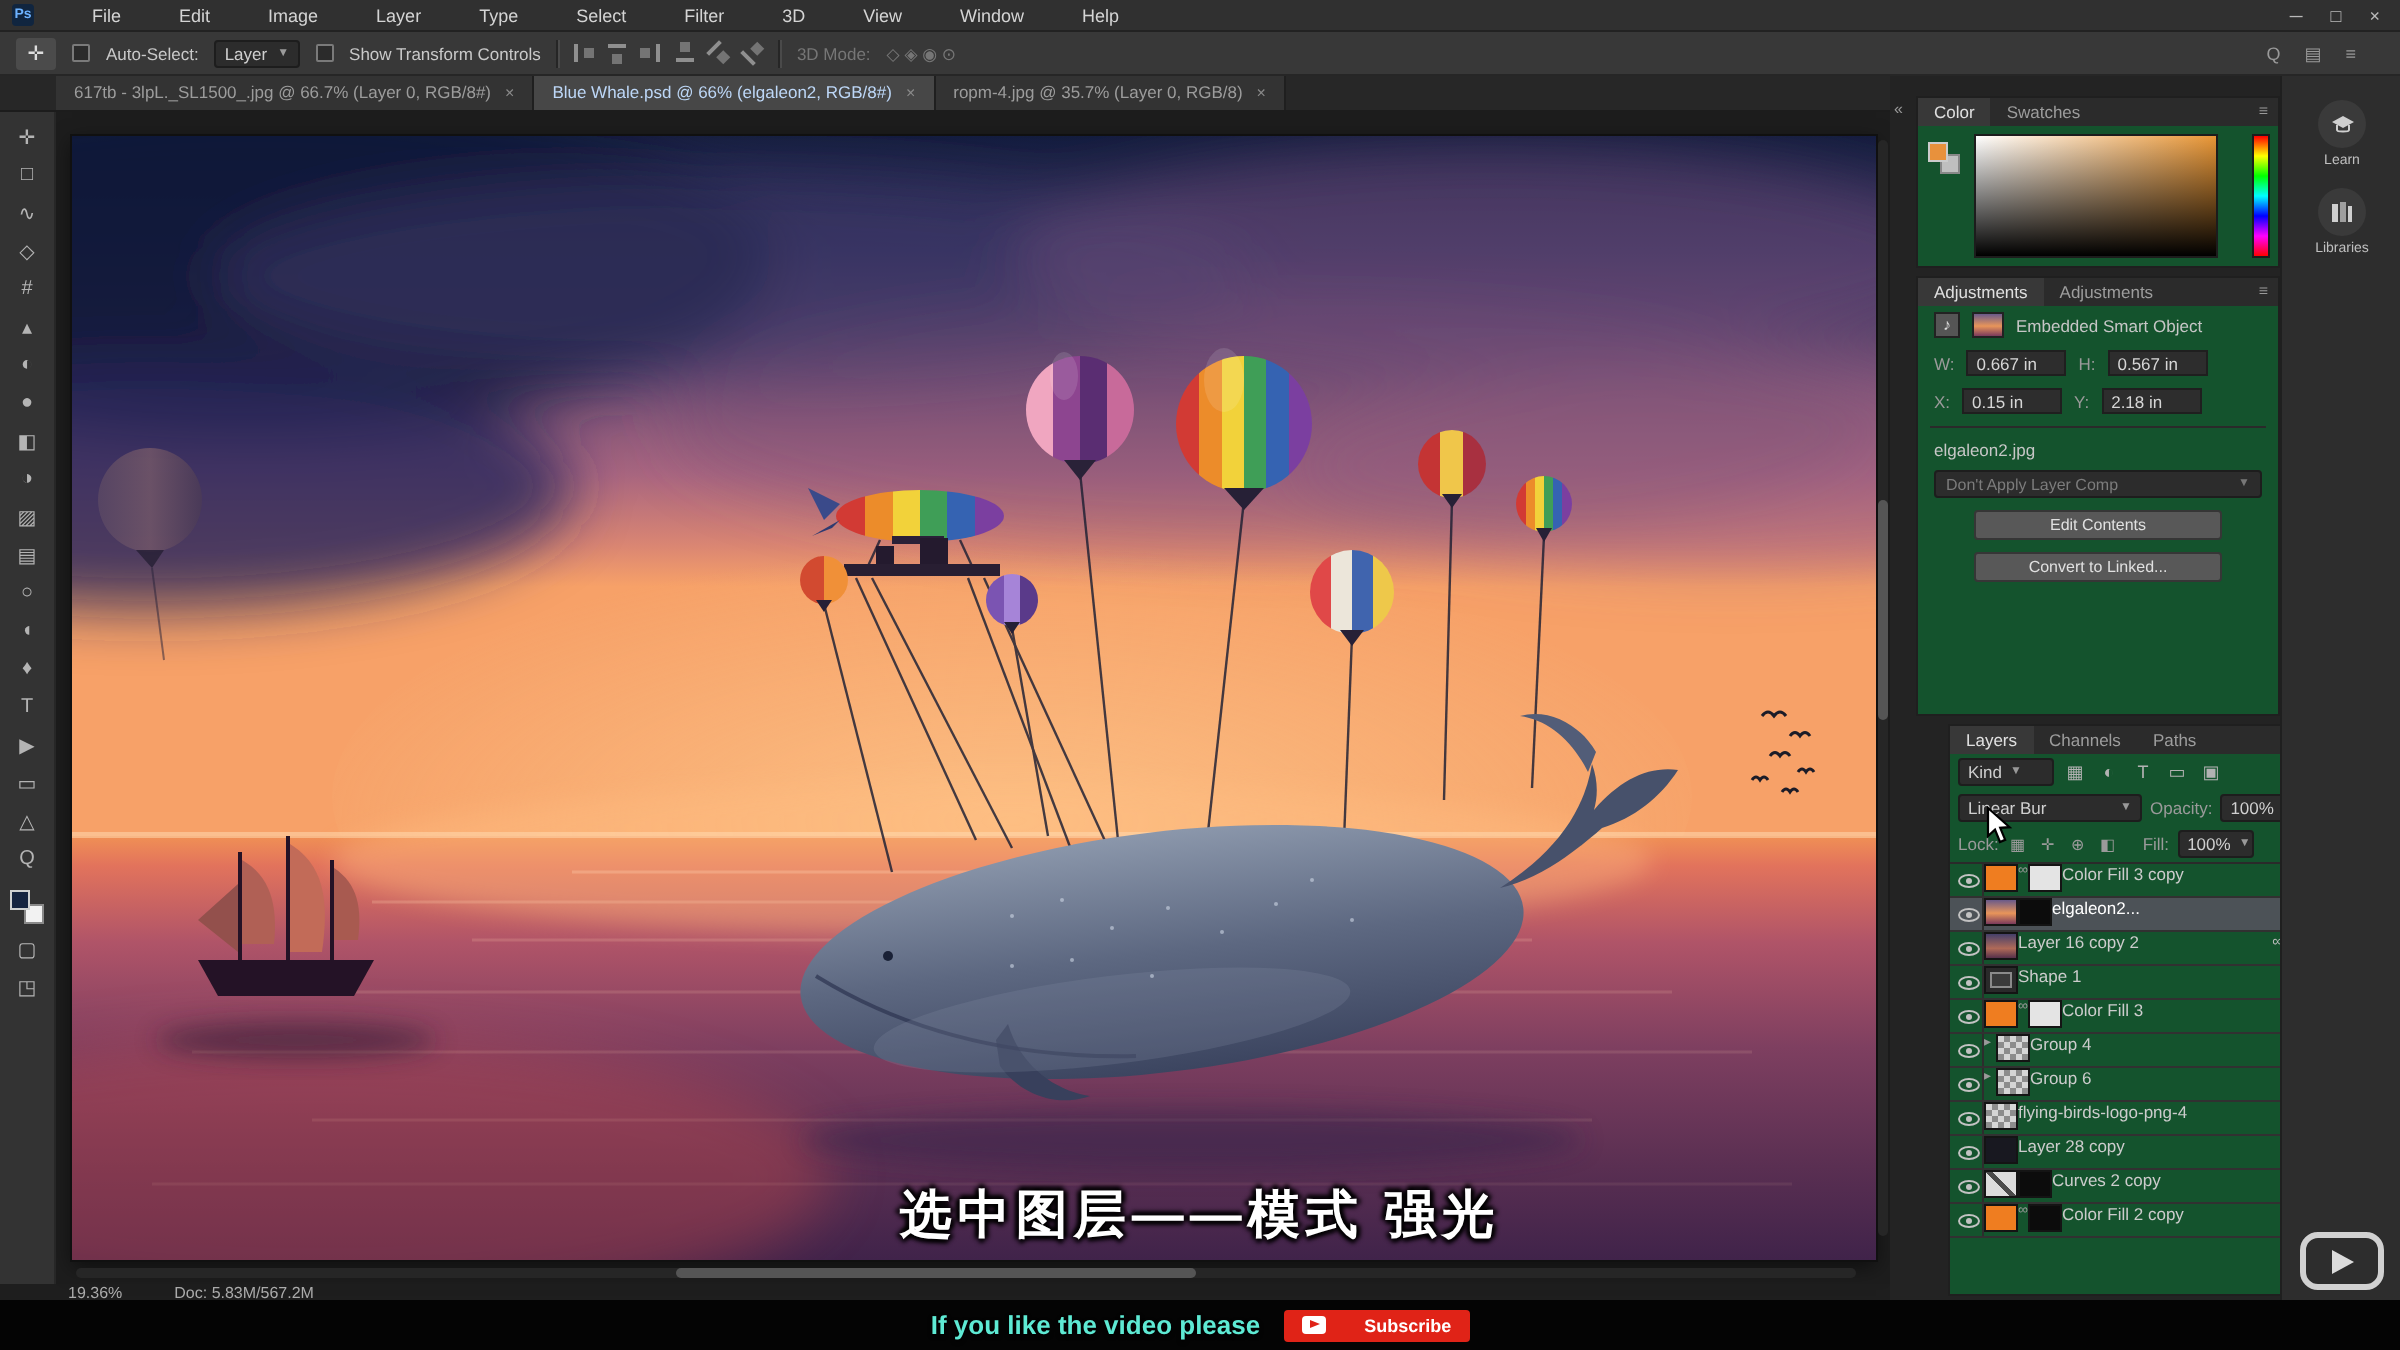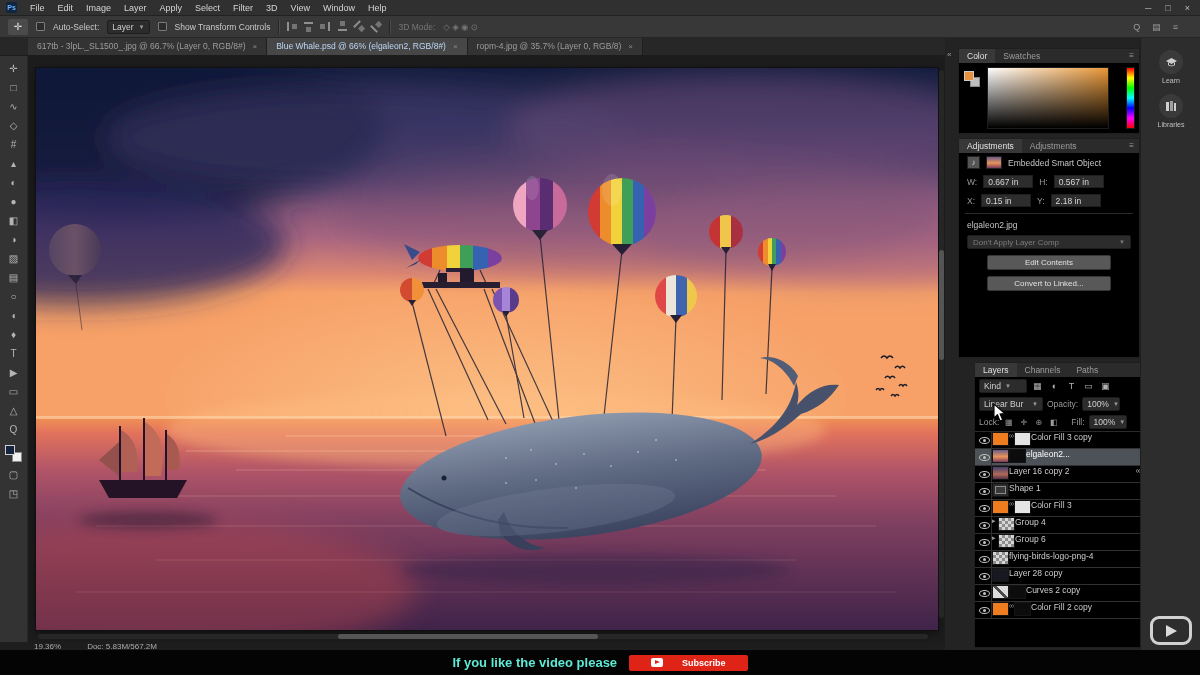--- a/index.html
+++ b/index.html
@@ -4,21 +4,21 @@
 <style>
   * { margin:0; padding:0; box-sizing:border-box; }
   html,body { width:1200px; height:675px; }
   body { position:relative; overflow:hidden; background:#1e1e1e;
          font-family:"Liberation Sans", sans-serif; color:#cfcfcf; }
   .abs { position:absolute; }
 
   
   #menubar { left:0; top:0; width:1200px; height:16px; background:#303030;
              border-bottom:1px solid #222; display:flex; align-items:center;
-             gap:13px; padding-left:6px; font-size:9px; color:#d4d4d4; z-index:5; }
+             gap:29px; padding-left:6px; font-size:9px; color:#d4d4d4; z-index:5; }
   .ps-logo { width:11px; height:11px; background:#10253f; color:#6db2ff; font-size:7px;
              font-weight:bold; display:flex; align-items:center; justify-content:center;
              border-radius:2px; }
   .menu-item { cursor:default; }
   .win-ctrls { margin-left:auto; display:flex; gap:14px; padding-right:10px;
                color:#b9b9b9; font-size:9px; }
 
   
   #optionsbar { left:0; top:16px; width:1200px; height:22px; background:#383838;
                 border-bottom:1px solid #262626; display:flex; align-items:center;
@@ -77,21 +77,21 @@
                 background:#555; border-radius:3px; }
 
   
   #statusbar { left:28px; top:641px; width:917px; height:11px; display:flex;
                align-items:center; gap:26px; padding-left:6px; font-size:8px;
                color:#ababab; z-index:2; }
 
   
   #panelzone { left:945px; top:38px; width:195px; height:612px; background:#232323; z-index:4; }
   .collapse { position:absolute; left:2px; top:12px; color:#9a9a9a; font-size:8px; }
-  .pgroup { position:absolute; left:13px; width:182px; background:#000000;
+  .pgroup { position:absolute; left:13px; width:182px; background:#14532d;
             border:1px solid #1f1f1f; }
   .ptabs { display:flex; background:#2b2b2b; height:14px; font-size:8.5px;
            color:#9d9d9d; align-items:stretch; }
   .ptab { padding:0 8px; line-height:14px; }
   .ptab.active { background:#383838; color:#e0e0e0; }
   .pmenu { margin-left:auto; padding-right:5px; line-height:14px; color:#9a9a9a; font-size:8px; }
 
   
   #colorbody { position:relative; height:70px; }
   .mini-sw { position:absolute; left:5px; top:8px; width:16px; height:16px; }
@@ -165,42 +165,42 @@
   .rail-item { position:absolute; left:0; width:60px; display:flex; flex-direction:column;
                align-items:center; gap:3px; color:#c0c0c0; font-size:7px; }
   .rail-circ { width:24px; height:24px; border-radius:50%; background:#3a3a3a;
                display:flex; align-items:center; justify-content:center; }
 
   
   #bottombar { left:0; top:650px; width:1200px; height:25px; background:#040404;
                display:flex; align-items:center; justify-content:center; gap:12px; z-index:20; }
   #bottom-msg { font-size:13px; font-weight:bold; color:#5eead4; text-shadow:0 1px 2px #000; }
   #subscribe { display:flex; align-items:center; gap:19px; background:#e02317; color:#fff;
-               font-size:9px; font-weight:bold; padding:3px 22px; border-radius:2px; border:0; }
+               font-size:9px; font-weight:bold; padding:3px 9px; border-radius:2px; border:0; }
   .yt-mini { width:12px; height:9px; background:#fff; border-radius:2px; position:relative; }
   .yt-mini::after { content:""; position:absolute; left:4px; top:2px;
                     border-left:5px solid #e02317; border-top:2.5px solid transparent;
                     border-bottom:2.5px solid transparent; }
   #yt-watermark { left:1150px; top:616px; width:42px; height:29px;
                   border:3px solid rgba(255,255,255,.85); border-radius:9px; z-index:25;
                   display:flex; align-items:center; justify-content:center; opacity:.92; }
   #yt-watermark::after { content:""; border-left:11px solid rgba(255,255,255,.9);
                          border-top:6px solid transparent; border-bottom:6px solid transparent; }
   #cursor { left:993px; top:403px; width:14px; height:20px; z-index:50; }
 </style>
 </head>
 <body>
 
 <div id="menubar" class="abs">
   <span class="ps-logo">Ps</span>
   <span class="menu-item">File</span>
   <span class="menu-item">Edit</span>
   <span class="menu-item">Image</span>
   <span class="menu-item">Layer</span>
-  <span class="menu-item">Apply</span>
+  <span class="menu-item">Type</span>
   <span class="menu-item">Select</span>
   <span class="menu-item">Filter</span>
   <span class="menu-item">3D</span>
   <span class="menu-item">View</span>
   <span class="menu-item">Window</span>
   <span class="menu-item">Help</span>
   <span class="win-ctrls">
     <span>─</span>
     <span>□</span>
     <span>×</span>
@@ -491,20 +491,21 @@
     <g stroke="#1c1c28" stroke-width="1.5" fill="none">
       <path d="M845 290 q3 -4 6 0 q3 -4 6 0"></path>
       <path d="M859 300 q2.5 -3.5 5 0 q2.5 -3.5 5 0"></path>
       <path d="M849 310 q2.5 -3.5 5 0 q2.5 -3.5 5 0"></path>
       <path d="M863 318 q2 -3 4 0 q2 -3 4 0"></path>
       <path d="M855 328 q2 -3 4 0 q2 -3 4 0"></path>
       <path d="M840 322 q2 -3 4 0 q2 -3 4 0"></path>
     </g>
   </svg>
 
+  <div id="subtitle">选中图层——模式 强光</div>
   <div class="scroll-v">
       <i></i>
     </div>
   <div class="scroll-h">
       <i></i>
     </div>
 </div>
 
 <div id="statusbar" class="abs">
   <span>19.36%</span>
@@ -577,21 +578,21 @@
         <span>Kind</span>
           <span style="font-size:6px;color:#999;">▼</span>
       </span>
       <span class="fic">▦</span>
       <span class="fic">◐</span>
       <span class="fic">T</span>
       <span class="fic">▭</span>
       <span class="fic">▣</span>
     </div>
     <div class="lrow">
-      <span class="fld" style="width:64px;">
+      <span class="fld" style="width:92px;">
         <span>Linear Bur</span>
           <span style="margin-left:auto;font-size:6px;color:#999;">▼</span>
       </span>
       <span class="pl">Opacity:</span>
       <span class="fld" style="width:38px;">
         <span>100%</span>
           <span style="margin-left:auto;font-size:6px;color:#999;">▼</span>
       </span>
     </div>
     <div class="lrow">

